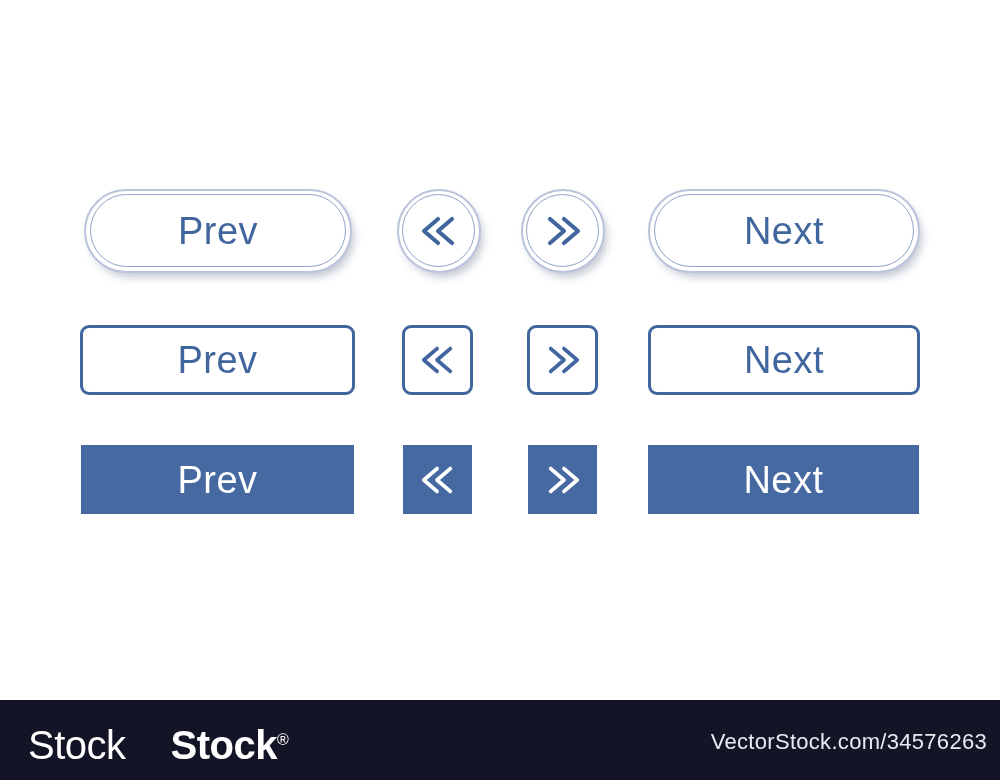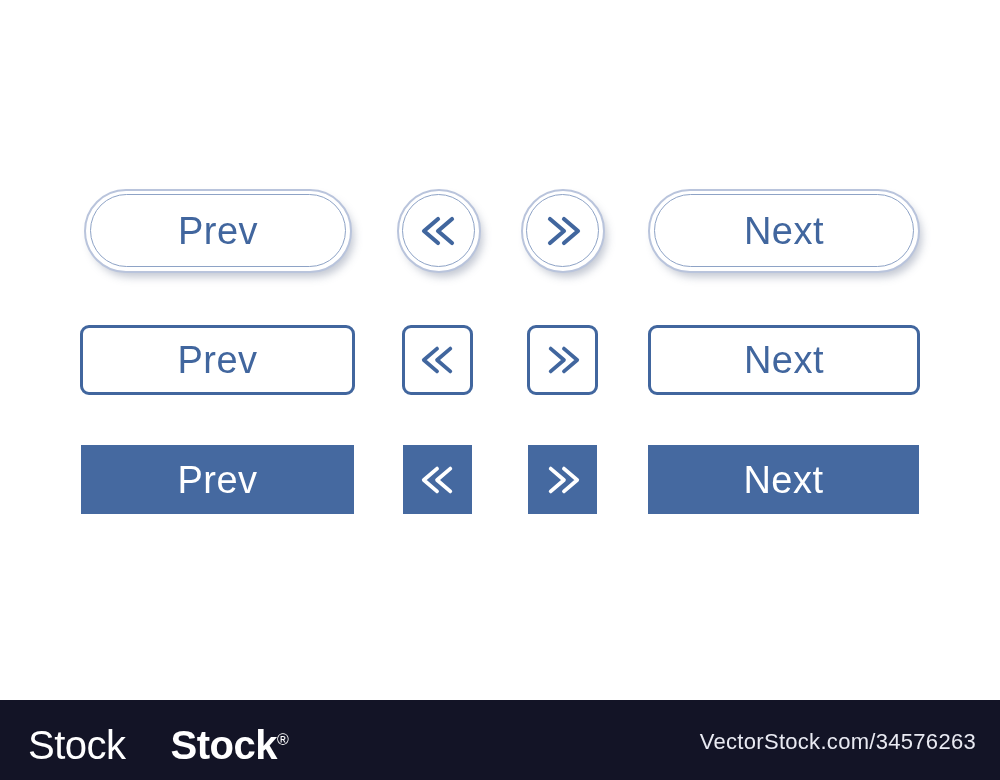--- a/index.html
+++ b/index.html
@@ -103,21 +103,21 @@
     font-size: 40px;
     color: #ffffff;
     white-space: nowrap;
     line-height: 44px;
   }
   #wm-logo .light { font-weight: 300; letter-spacing: -0.5px; }
   #wm-logo .bold  { font-weight: 700; letter-spacing: -0.5px; margin-left: 45px; }
   #wm-logo .reg   { font-size: 16px; vertical-align: super; font-weight: 400; }
   #wm-url {
     position: absolute;
-    right: 24px;
+    right: 13px;
     top: 29px;
     font-size: 22px;
     color: #e9eaf2;
     letter-spacing: 0.3px;
     white-space: nowrap;
   }
 </style>
 </head>
 <body>
 

